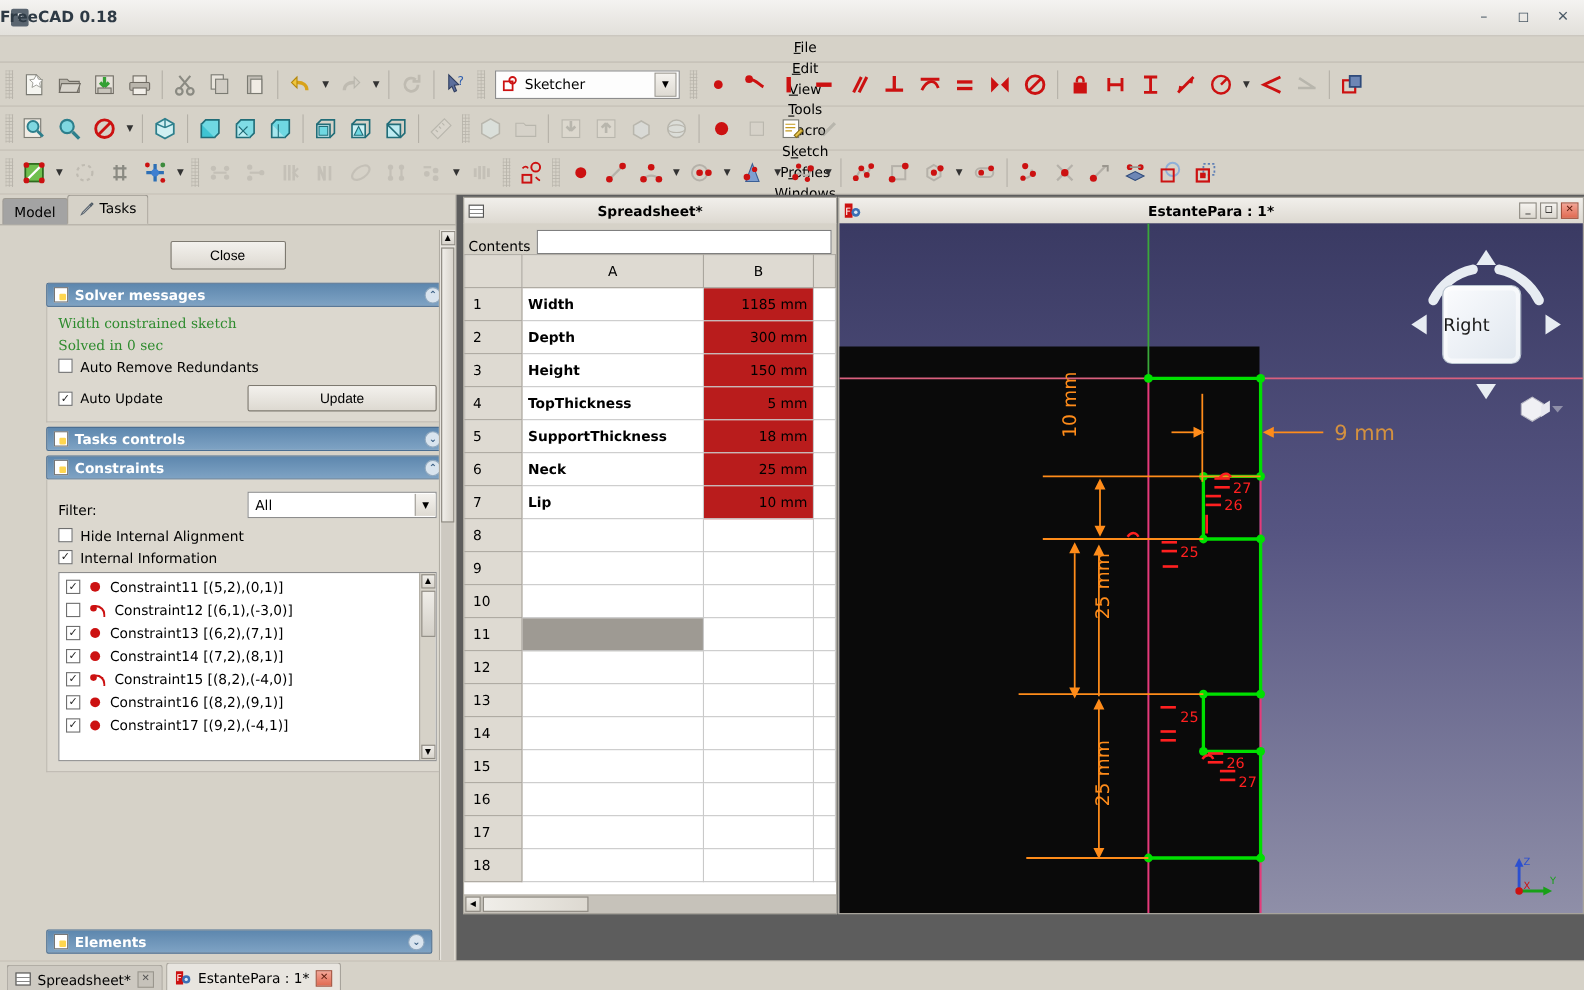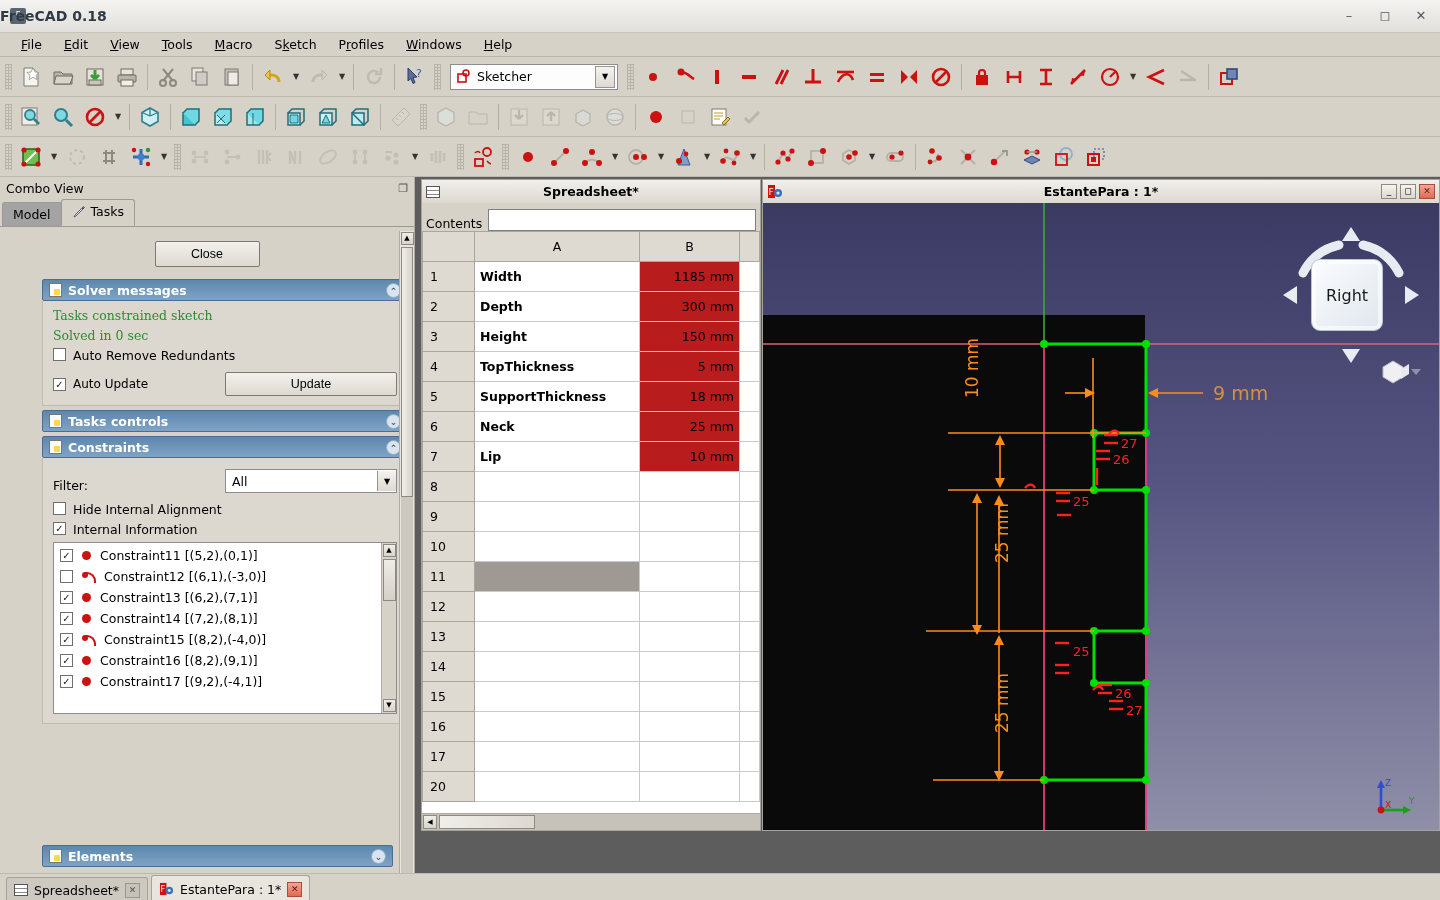--- a/index.html
+++ b/index.html
@@ -29,21 +29,22 @@
     font-size: 14px; font-weight: bold; color: #2e3a45;
     pointer-events: none;
   }
   .winbtns { margin-left: auto; display: flex; align-items: center; padding-right: 12px; gap: 22px; }
   .winbtn { width: 14px; height: 14px; color: #4b5a66; font-size: 13px; line-height: 14px; text-align: center; cursor: pointer; }
   
   .menubar {
     height: 24px; display: flex; align-items: center;
     background: #d6d2c8;
     border-bottom: 1px solid #b9b5ac;
-    padding-left: 10px;
+    padding-left: 24px;
+    flex-direction: column;
   }
   .menuitem { padding: 2px 11px; font-size: 12.5px; cursor: default; }
   .menuitem u { text-decoration: underline; }
   
   .toolbar {
     height: 40px; display: flex; align-items: center;
     background: #d6d2c8;
     border-bottom: 1px solid #bdb9b0;
     padding-left: 2px;
   }
@@ -154,21 +155,21 @@
   .hsthumb { width: 96px; height: 14px; background: linear-gradient(to right,#f0eee9,#ddd9d1); border: 1px solid #8e8a82; margin-left: 2px; }
   
   .view3d { position: relative; height: calc(100% - 24px); border: 1px solid #a7a39b; border-top: none; overflow: hidden;
             background: linear-gradient(to bottom, #3a3a63 0%, #565582 45%, #8f8fa8 100%); }
   .blackpane { position: absolute; left: 0; top: 112px; width: 382px; bottom: 0; background: #0a0a0a; }
   .navcube { position: absolute; right: 18px; top: 22px; width: 140px; height: 140px; }
   .cubeface {
     position: absolute; left: 30px; top: 34px; width: 72px; height: 72px;
     background: linear-gradient(135deg,#fbfcfe,#dfe6ee);
     border: 1px solid #b9c4cf; border-radius: 9px;
-    display: flex; align-items: center; justify-content: center;
+    display: flex; align-items: center; 
     font-size: 16px; color: #1a1a1a;
     box-shadow: inset 0 0 0 4px rgba(255,255,255,.55);
   }
   .axisind { position: absolute; right: 18px; bottom: 12px; width: 52px; height: 44px; }
   .doctabs { height: 29px; background: #d6d2c8; display: flex; align-items: flex-end; padding-left: 6px; border-top: 1px solid #bdb9b0; }
   .dtab { display: flex; align-items: center; gap: 6px; height: 25px; padding: 0 7px;
           background: #cdc9c1; border: 1px solid #a7a39b; border-bottom: none; font-size: 12.5px; margin-right: 3px; border-radius: 3px 3px 0 0; }
   .dtab.active { background: #e8e5df; height: 27px; }
   .dtabclose { width: 15px; height: 15px; border: 1px solid #9a968e; background: #c6c2ba; font-size: 9px; line-height: 13px; text-align: center; color: #555; }
   .dtabclose.red { background: linear-gradient(to bottom,#f3a596,#e06a52); border-color: #a4503c; color: #5b1c0e; font-weight: bold; }
@@ -753,24 +754,20 @@
         <rect x="9" y="3" width="10" height="10" fill="none" stroke="#5f7fb5" stroke-width="1.6" stroke-dasharray="2 2"></rect>
         <rect x="3" y="8" width="11" height="11" fill="none" stroke="#cc1111" stroke-width="2"></rect>
         <rect x="6" y="11" width="5" height="5" fill="#cc1111"></rect>
       </svg>
     </div>
 </div>
 
 <div class="main">
 
   <div class="combo">
-    <div class="combohdr">
-      <span>Combo View</span>
-      <span class="float">❐</span>
-    </div>
     <div class="tabsrow">
       <div class="ctab">
         <span>Model</span>
       </div>
       <div class="ctab active">
         <svg width="14" height="14" viewBox="0 0 14 14">
             <path d="M2 12l2-1 7-7-1-1-7 7z" fill="#e8e4dc" stroke="#5a6570"></path>
             <path d="M10 3l1.5-1.5 1 1L11 4z" fill="#7f8b96" stroke="#4a5560"></path>
           </svg>
         <span>Tasks</span>
@@ -780,21 +777,21 @@
     <div class="panelbody">
       <button class="closebtn">Close</button>
 
       <div class="section">
         <div class="sechdr">
           <span class="sicon"></span>
           <span>Solver messages</span>
           <span class="chev">⌃</span>
         </div>
         <div class="secbody">
-          <div class="msg">Tasks constrained sketch</div>
+          <div class="msg">Width constrained sketch</div>
           <div class="msg">Solved in 0 sec</div>
           <div class="chkrow">
             <span class="chk"></span>
             <span>Auto Remove Redundants</span>
           </div>
           <div class="updrow">
             <span class="chk">✓</span>
             <span style="margin-left:7px">Auto Update</span>
             <button class="updbtn">Update</button>
           </div>
@@ -1013,21 +1010,21 @@
               <td></td>
               <td class="cellC"></td>
             </tr>
             <tr>
               <th class="rowhdr">17</th>
               <td class="cellA"></td>
               <td></td>
               <td class="cellC"></td>
             </tr>
             <tr>
-              <th class="rowhdr">20</th>
+              <th class="rowhdr">18</th>
               <td class="cellA"></td>
               <td></td>
               <td class="cellC"></td>
             </tr>
           </tbody>
             </table>
         </div>
         <div class="hscroll">
           <div class="hsbtn">◀</div>
           <div class="hsthumb"></div>

